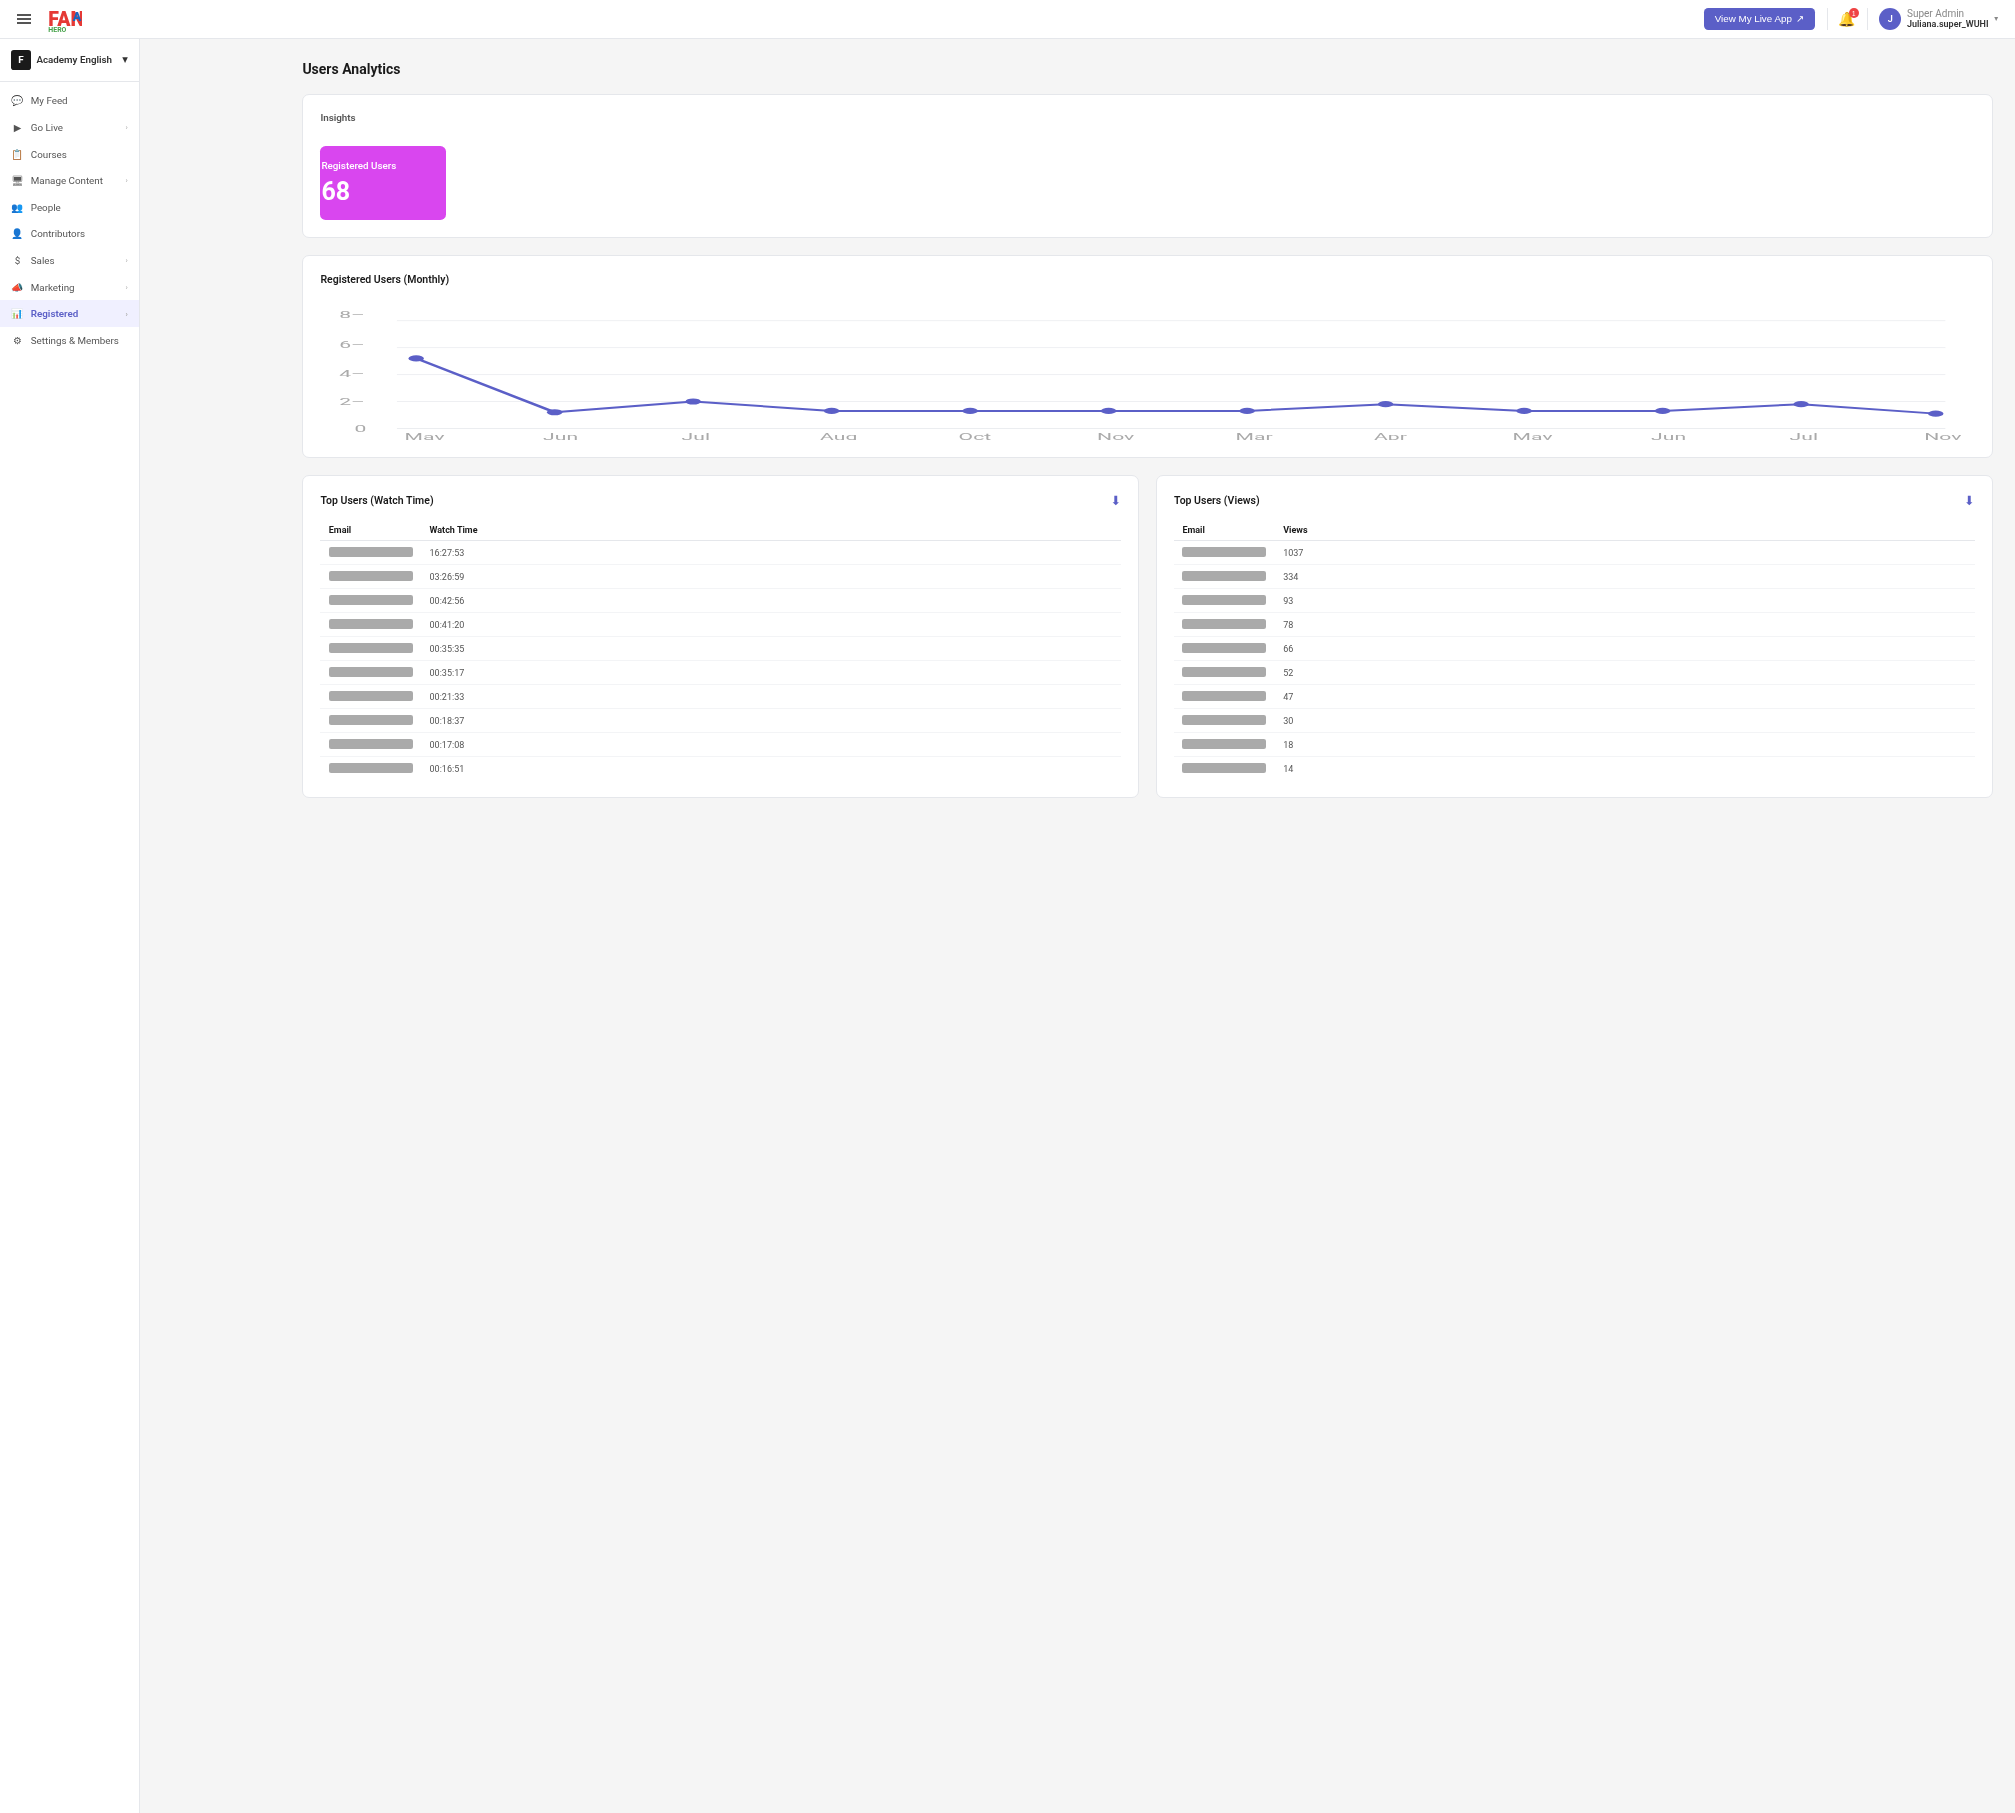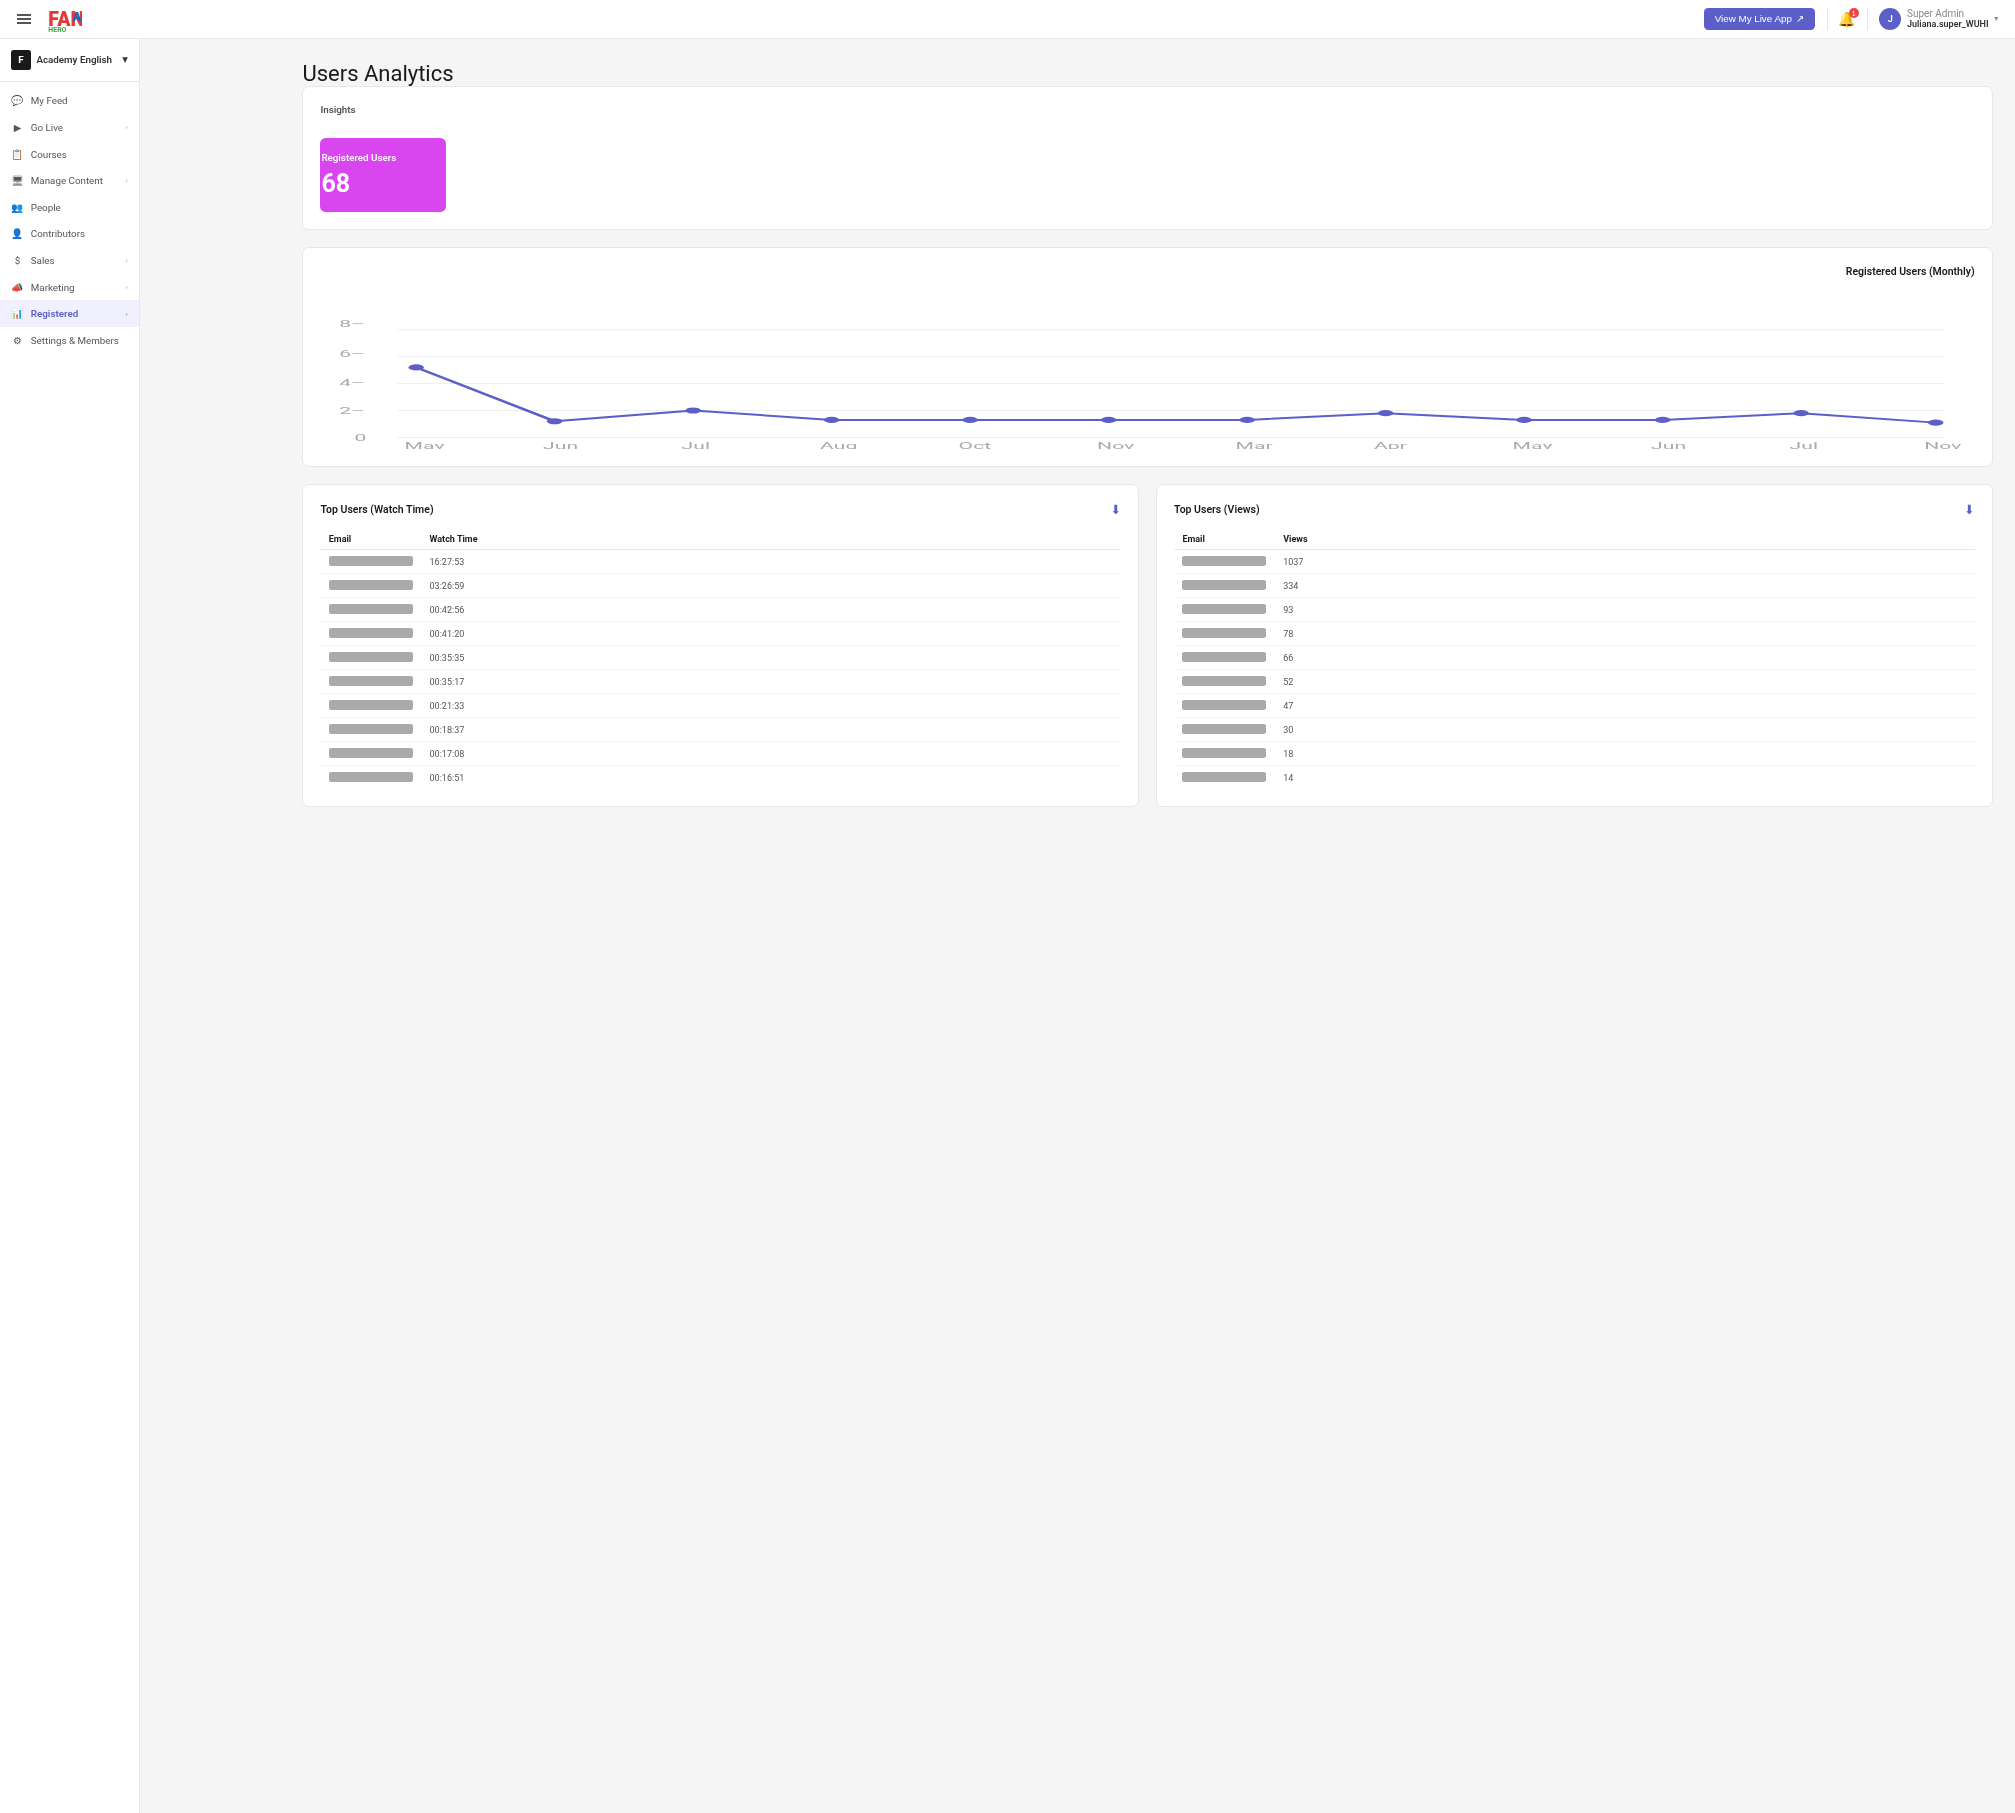--- a/index.html
+++ b/index.html
@@ -62,36 +62,36 @@
       cursor: pointer; border-radius: 0; color: #555; font-size: 9.8px;
       position: relative; transition: background 0.15s;
     }
     .sidebar-item.active { background: #f0f0ff; color: #5b5fc7; font-weight: 600; }
     .sidebar-item .icon { width: 12.6px; height: 12.6px; display: flex; align-items: center; justify-content: center; color: inherit; }
     .sidebar-item .arrow { margin-left: auto; font-size: 7.7px; color: #aaa; }
 
     
     .main-content { margin-left: 140px; padding: 22.4px; flex: 1; min-height: calc(100vh - 39px); }
 
-    .page-title { font-size: 22px; font-weight: 400; color: #1a1a1a; margin-bottom: 0; }
+    .page-title { font-size: 14px; font-weight: 700; color: #1a1a1a; margin-bottom: 17px; }
 
     
     .card { background: #fff; border-radius: 7px; border: 0.7px solid #e5e7eb; padding: 17px; margin-bottom: 17px; }
 
     .insights-label { font-size: 9.8px; font-weight: 600; color: #555; margin-bottom: 23px; }
 
     .registered-card {
       background: #d946ef; border-radius: 5.6px; padding: 14px 1px;
       color: #fff; display: inline-block; min-width: 126px;
     }
     .registered-card-label { font-size: 9.8px; font-weight: 500; margin-bottom: 5.6px; }
     .registered-card-value { font-size: 25px; font-weight: 700; }
 
     
-    .chart-title { font-size: 10.5px; font-weight: 600; color: #1a1a1a; margin-bottom: 17px; text-align: right; }
+    .chart-title { font-size: 10.5px; font-weight: 600; color: #1a1a1a; margin-bottom: 0; }
     .chart-container { width: 100%; height: 154px; position: relative; }
     .chart-svg { width: 100%; height: 100%; }
 
     
     .tables-row { display: grid; grid-template-columns: 1fr 1fr; gap: 17px; }
     .table-card-title { font-size: 10.5px; font-weight: 600; color: #1a1a1a; margin-bottom: 11.2px; display: flex; align-items: center; justify-content: space-between; }
     .download-btn { background: none; border: none; cursor: pointer; color: #5b5fc7; font-size: 12.6px; }
     table { width: 100%; border-collapse: collapse; }
     th { text-align: left; font-size: 9px; font-weight: 700; padding: 5.6px 8.4px; border-bottom: 1.4px solid #e5e7eb; color: #1a1a1a; }
     td { padding: 5.6px 8.4px; font-size: 9px; color: #555; border-bottom: 0.7px solid #f3f4f6; }

